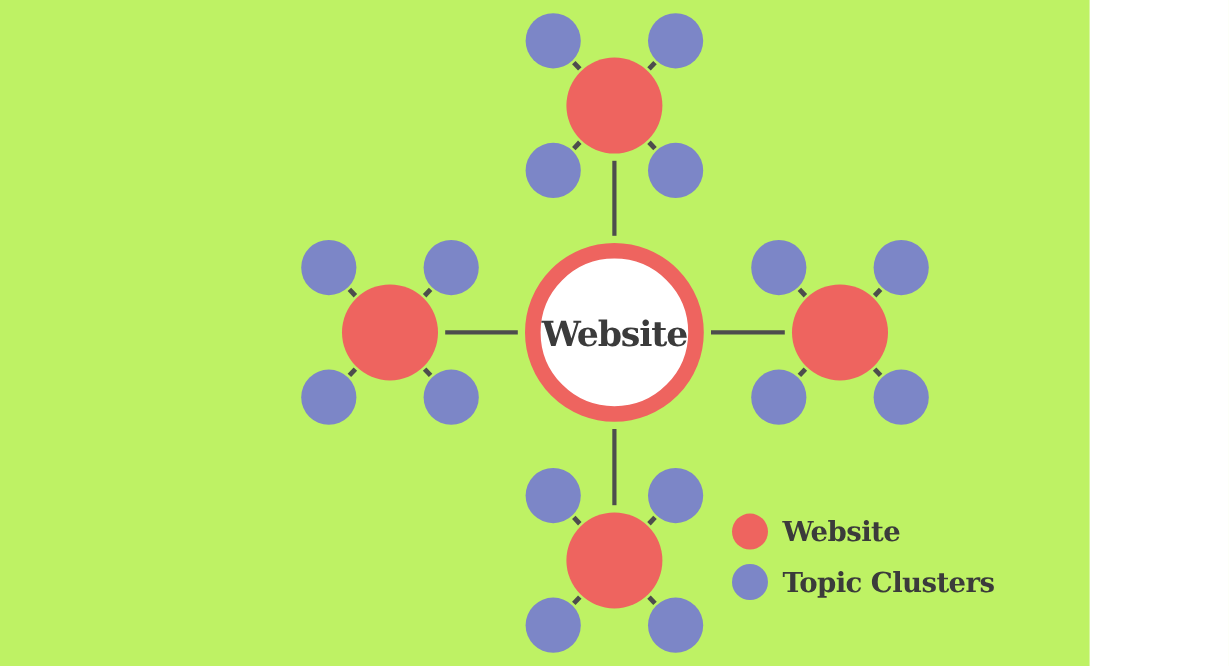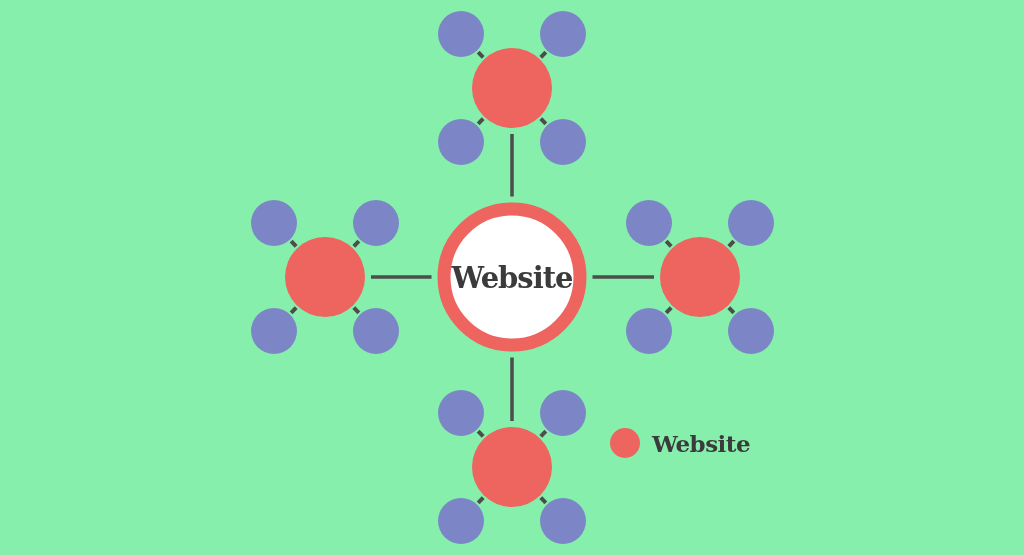--- a/index.html
+++ b/index.html
@@ -2,23 +2,23 @@
 <html><head>
 <meta charset="utf-8">
 <style>
   html, body {
     margin: 0;
     padding: 0;
     background: #ffffff;
   }
   .stage {
     position: relative;
-    width: 1024px;
+    width: 908px;
     height: 555px;
-    background: #86efac;
+    background: #bef264;
     overflow: hidden;
     font-family: "DejaVu Serif", "Liberation Serif", serif;
   }
   svg#diagram {
     position: absolute;
     left: 0;
     top: 0;
     display: block;
   }
   svg#diagram text {
@@ -98,14 +98,18 @@
       <circle cx="512" cy="467" r="40" fill="#ee645f"></circle>
       <circle cx="512" cy="277" r="68" fill="#ffffff" stroke="#ee645f" stroke-width="13"></circle>
       <text x="512" y="278" text-anchor="middle" dominant-baseline="central" fill="#3b3b3b" font-size="29">Website</text>
     </svg>
 
   <div class="legend">
     <div class="legend-row">
       <span class="swatch" style="background: rgb(238, 100, 95);"></span>
       <span class="legend-label">Website</span>
     </div>
+    <div class="legend-row">
+      <span class="swatch" style="background: rgb(124, 134, 199);"></span>
+      <span class="legend-label">Topic Clusters</span>
+    </div>
   </div>
 </div>
 
 </body></html>

